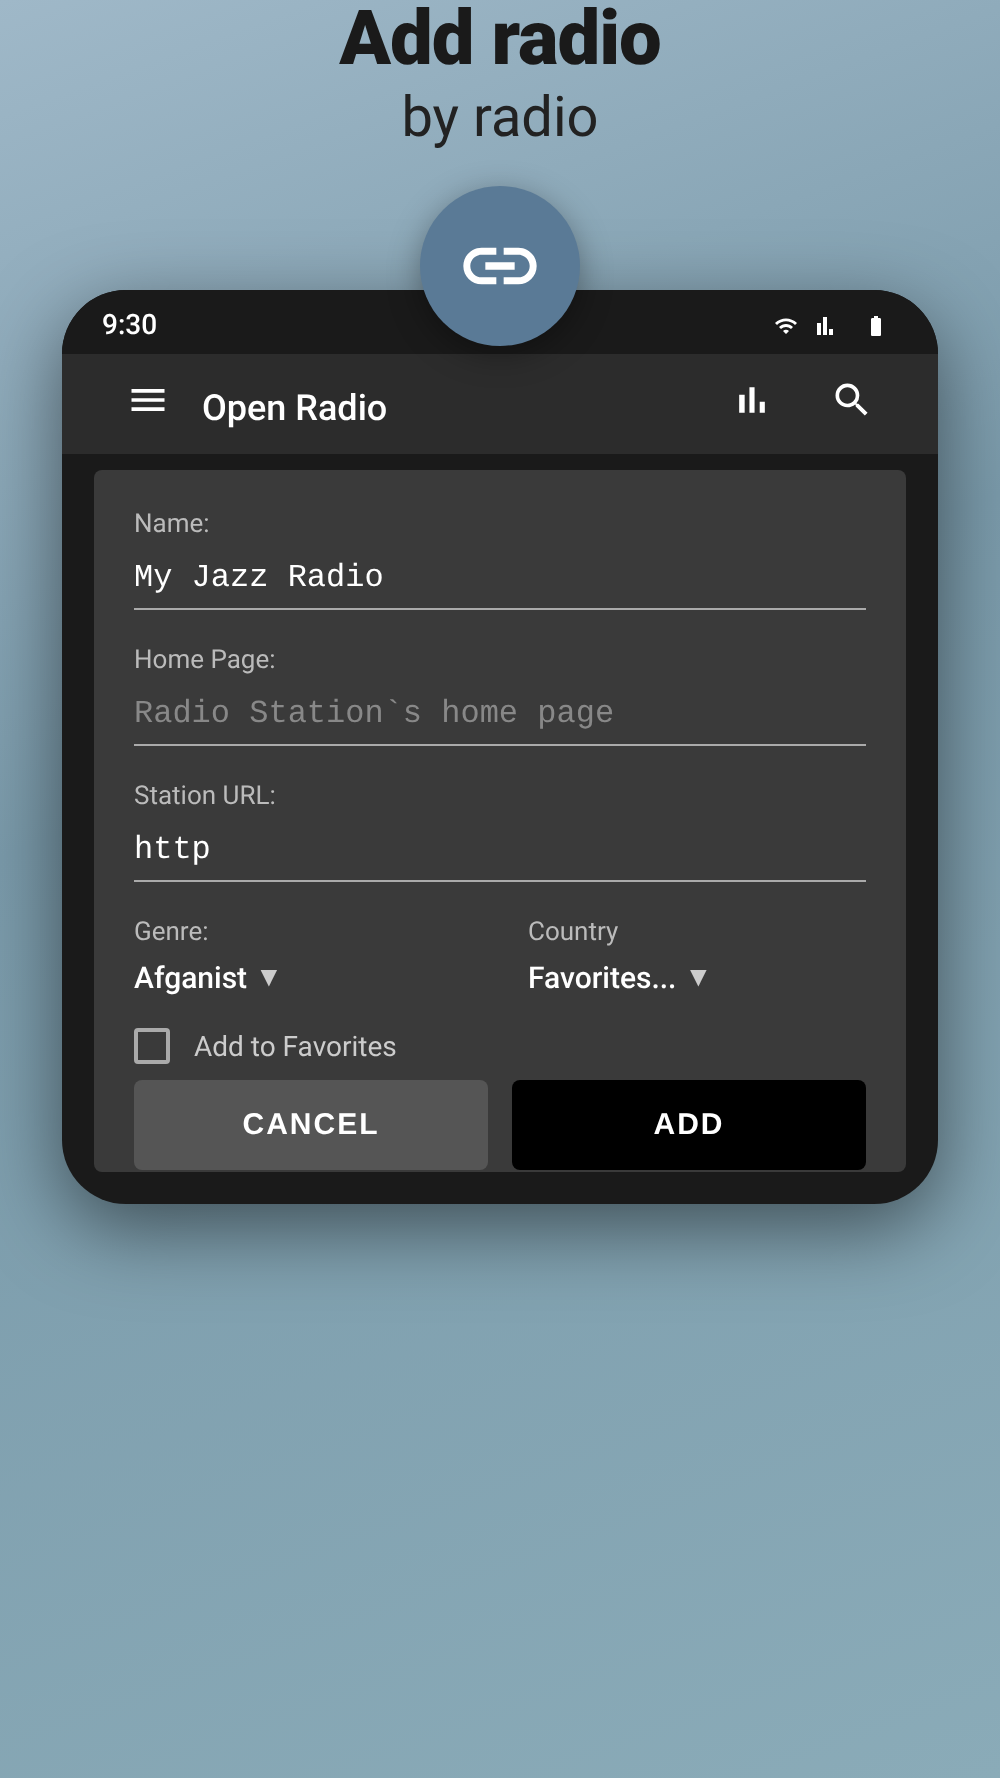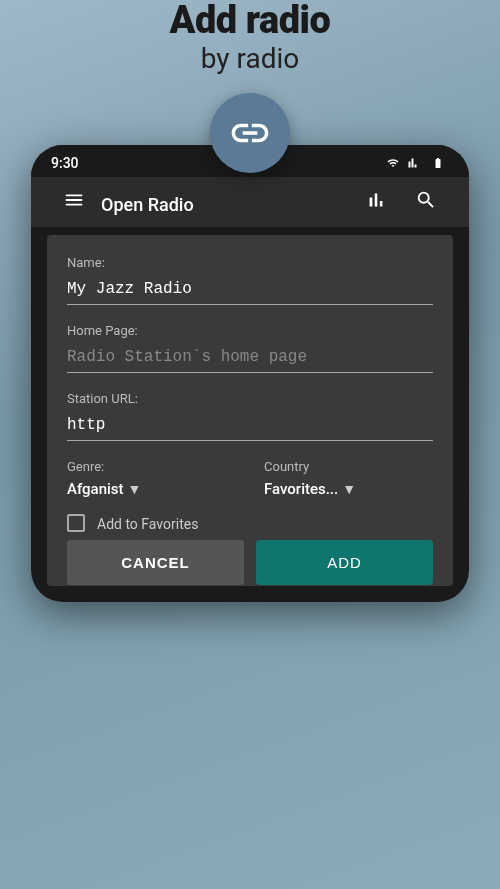--- a/index.html
+++ b/index.html
@@ -237,25 +237,25 @@
       font-weight: 700;
       letter-spacing: 1px;
       padding: 14px 0;
       border-radius: 4px;
       cursor: pointer;
       text-align: center;
     }
 
     .btn-add {
       flex: 1;
-      background: #0f766e;
+      background: #000000;
       border: none;
       color: #fff;
       font-size: 15px;
-      font-weight: 400;
+      font-weight: 700;
       letter-spacing: 1px;
       padding: 14px 0;
       border-radius: 4px;
       cursor: pointer;
       text-align: center;
     }
   </style>
 </head>
 <body>
 

